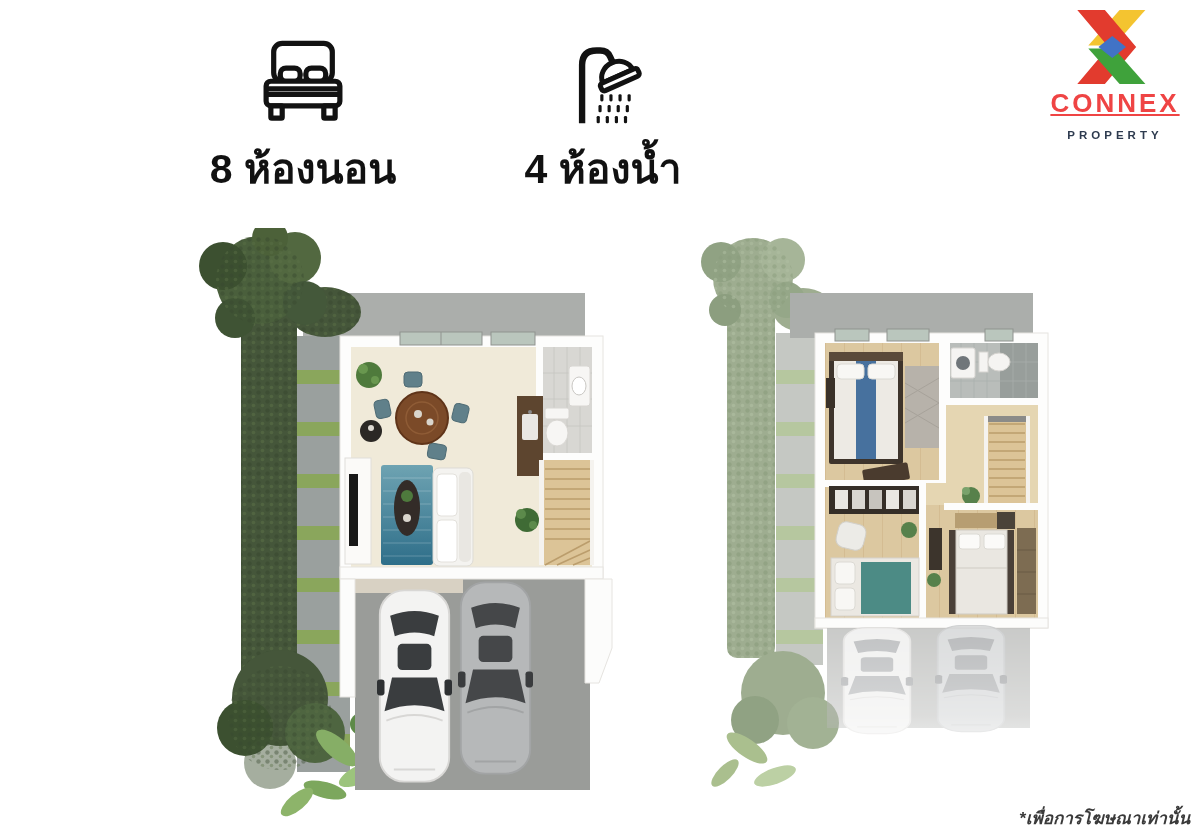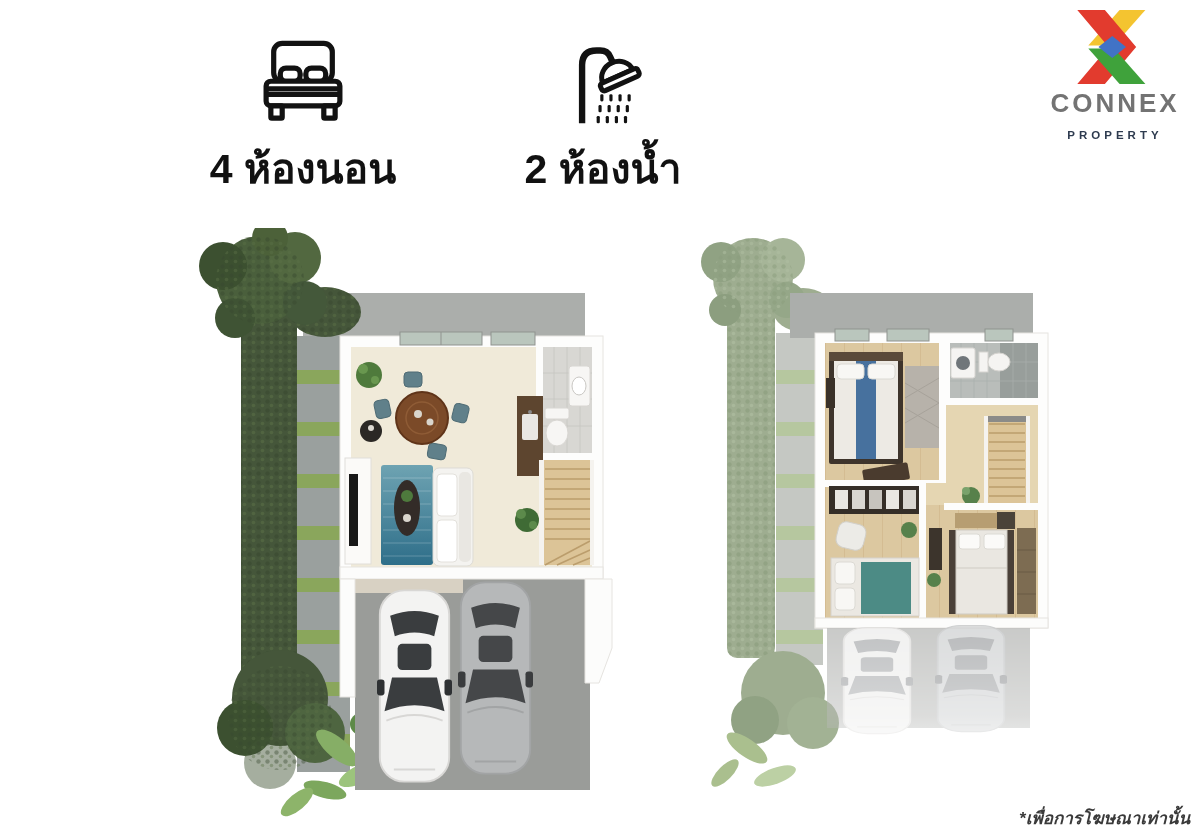--- a/index.html
+++ b/index.html
@@ -6,21 +6,21 @@
   .canvas{position:relative;width:1200px;height:840px;background:#ffffff;overflow:hidden;
           font-family:"Liberation Sans","DejaVu Sans",sans-serif;}
   
   .feature{position:absolute;top:26px;width:250px;display:flex;flex-direction:column;align-items:center;}
   .feature .icon-box{height:112px;display:flex;align-items:flex-end;justify-content:center;}
   .feature .label{margin-top:8px;font-size:41px;font-weight:700;color:#111;white-space:nowrap;line-height:1.15;}
   #f-bed{left:178px;} #f-shower{left:478px;} #f-car{left:770px;}
   
   .logo{position:absolute;left:1036px;top:10px;width:158px;text-align:center;}
   .logo svg{display:block;margin:0 auto;}
-  .logo-name{margin-top:4px;font-size:26px;font-weight:800;letter-spacing:3px;color:#737373;}
+  .logo-name{margin-top:4px;font-size:26px;font-weight:800;letter-spacing:3px;color:#ef4444;text-decoration:underline;}
   .logo-sub{margin-top:10px;font-size:11.5px;font-weight:700;letter-spacing:4px;color:#2E3B4F;}
   
   .plan{position:absolute;}
   #plan1{left:175px;top:228px;}
   #plan2{left:655px;top:228px;}
   
   .disclaimer{position:absolute;right:10px;top:804px;font-size:17px;font-weight:600;color:#3a3a3a;font-style:italic;}
 </style>
 </head>
 <body>
@@ -32,21 +32,21 @@
       <svg width="112" height="104" viewBox="0 0 110 110" fill="none" stroke="#121212" stroke-width="5.5" stroke-linejoin="round">
         <rect x="24" y="10" width="62" height="40" rx="9"></rect>
         <rect x="31" y="36" width="21" height="14" rx="6" fill="#fff"></rect>
         <rect x="58" y="36" width="21" height="14" rx="6" fill="#fff"></rect>
         <rect x="16" y="50" width="78" height="26" rx="5" fill="#fff"></rect>
         <path d="M18,58 H92 M18,64 H92"></path>
         <rect x="21" y="76" width="12" height="13" rx="1" fill="#fff"></rect>
         <rect x="77" y="76" width="12" height="13" rx="1" fill="#fff"></rect>
       </svg>
     </div>
-    <div class="label">4 ห้องนอน</div>
+    <div class="label">8 ห้องนอน</div>
   </div>
 
   <div class="feature" id="f-shower">
     <div class="icon-box">
       <svg width="100" height="104" viewBox="0 0 110 110" fill="none" stroke="#121212" stroke-width="7" stroke-linejoin="round">
         <path d="M32,96 V32 Q32,16 48,16 L52,16 Q60,16 63,23 L67,32"></path>
         <g transform="rotate(-24 72 46)" stroke-width="5.5">
           <path d="M54,44 A18,16 0 0 1 90,44 Z" fill="#fff"></path>
           <rect x="50" y="44" width="45" height="9" rx="3" fill="#fff"></rect>
         </g>
@@ -59,21 +59,21 @@
             <rect x="60" y="76" width="3.5" height="8" rx="1.5"></rect>
             <rect x="70" y="76" width="3.5" height="8" rx="1.5"></rect>
             <rect x="80" y="76" width="3.5" height="8" rx="1.5"></rect>
           <rect x="48" y="88" width="3.5" height="8" rx="1.5"></rect>
             <rect x="58" y="88" width="3.5" height="8" rx="1.5"></rect>
             <rect x="68" y="88" width="3.5" height="8" rx="1.5"></rect>
             <rect x="78" y="88" width="3.5" height="8" rx="1.5"></rect>
         </g>
       </svg>
     </div>
-    <div class="label">2 ห้องน้ำ</div>
+    <div class="label">4 ห้องน้ำ</div>
   </div>
 
 
   <div class="logo">
     <svg width="92" height="74" viewBox="0 0 100 100" preserveAspectRatio="none">
       <polygon points="55,0 83,0 49,48 21,48" fill="#F4C430"></polygon>
       <polygon points="9,0 39,0 73,50 39,100 9,100 43,50" fill="#E23B2E"></polygon>
       <polygon points="21,52 49,52 83,100 55,100" fill="#3FA23B"></polygon>
       <polygon points="47,35 62,50 47,65 32,50" fill="#4173C6"></polygon>
     </svg>

